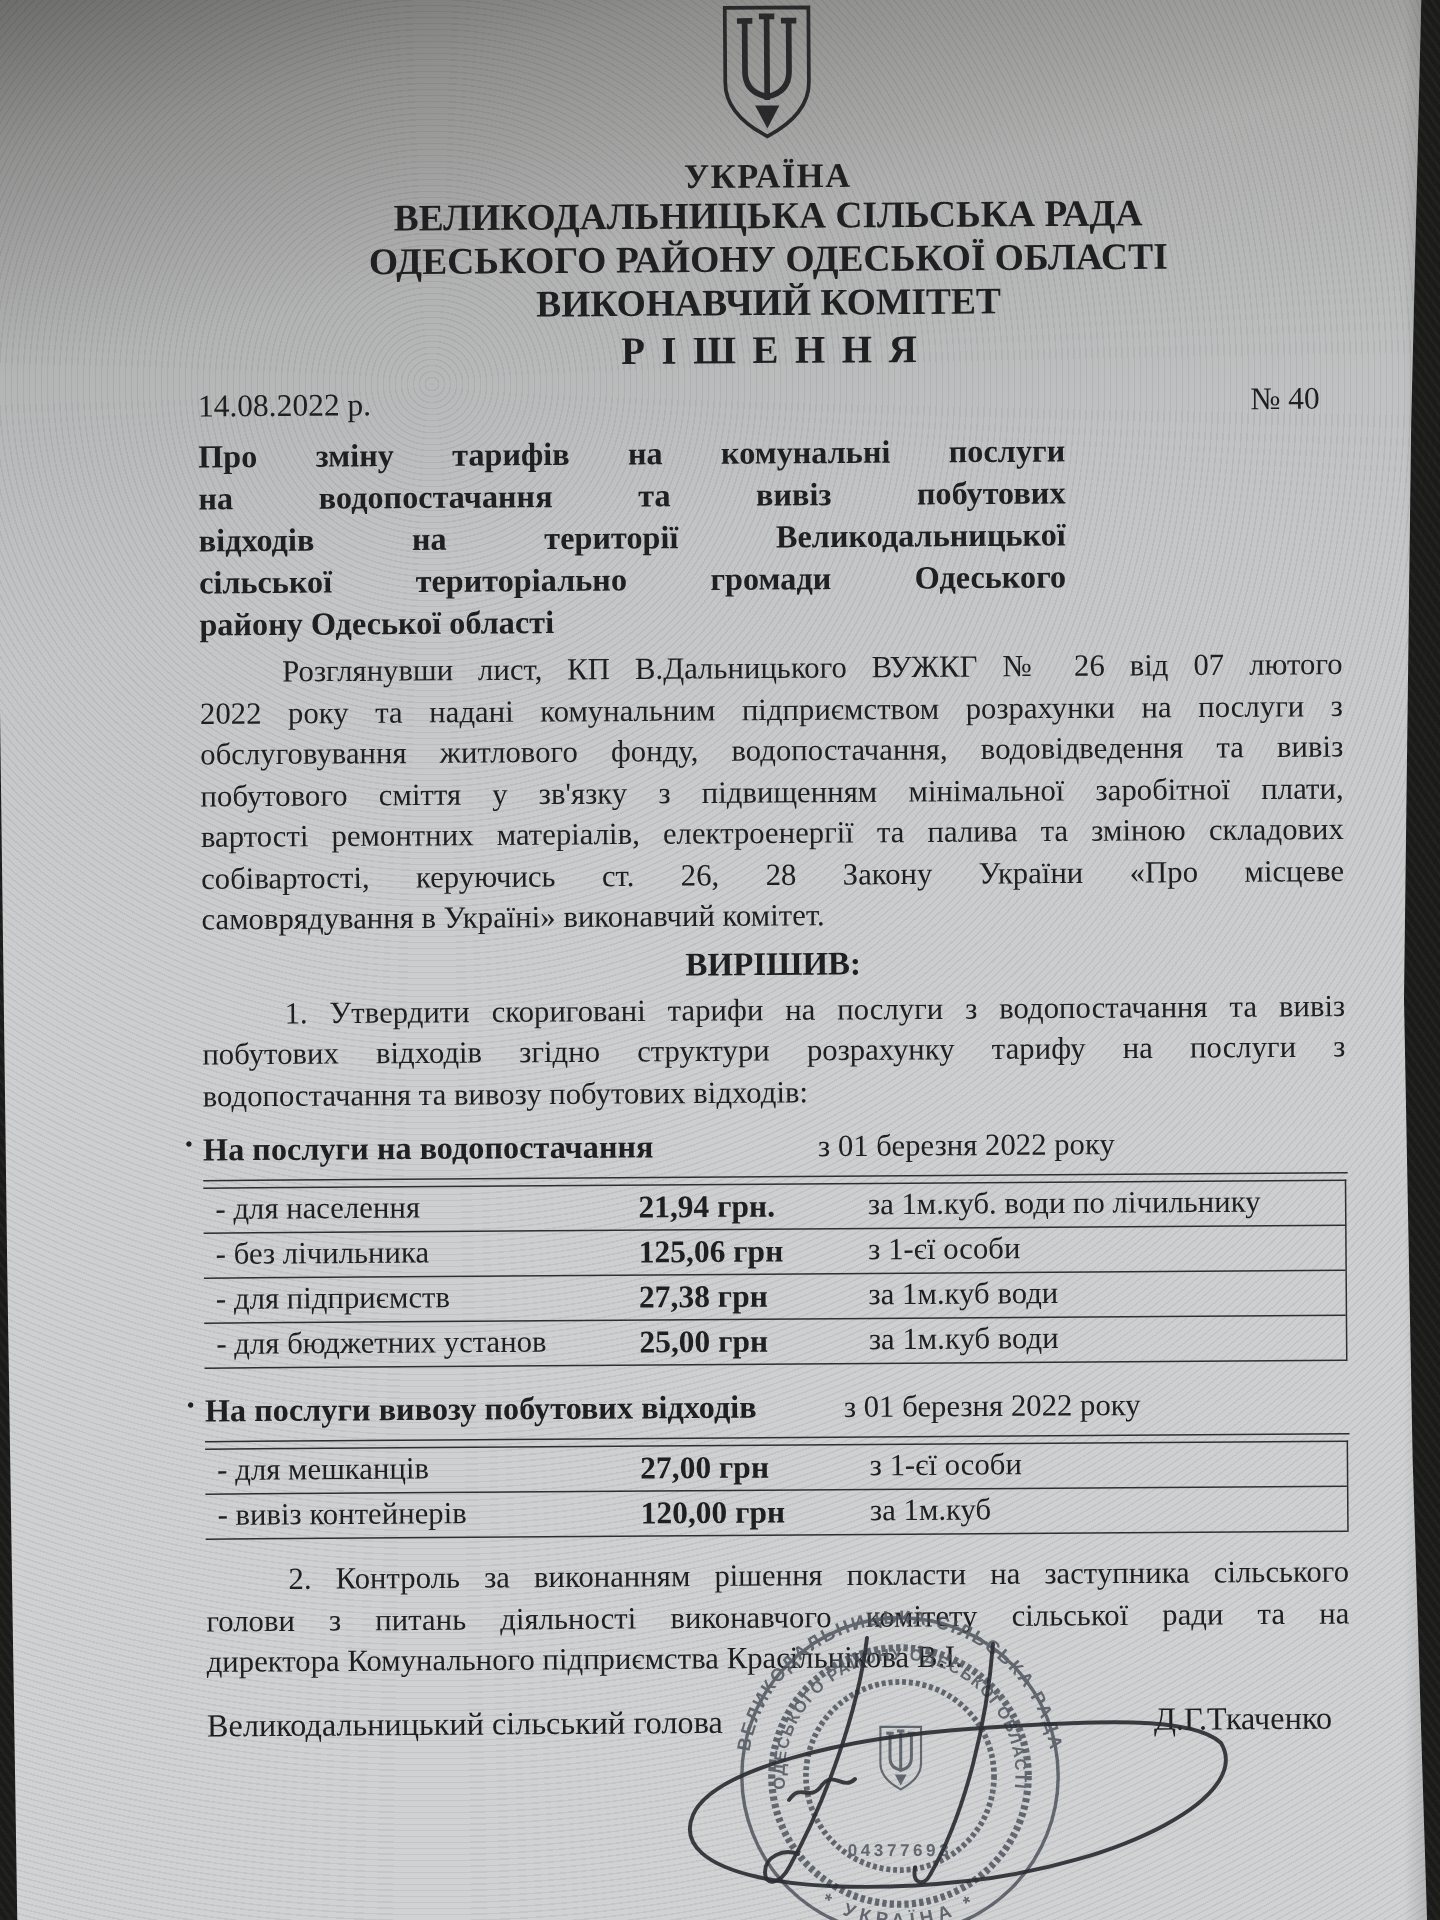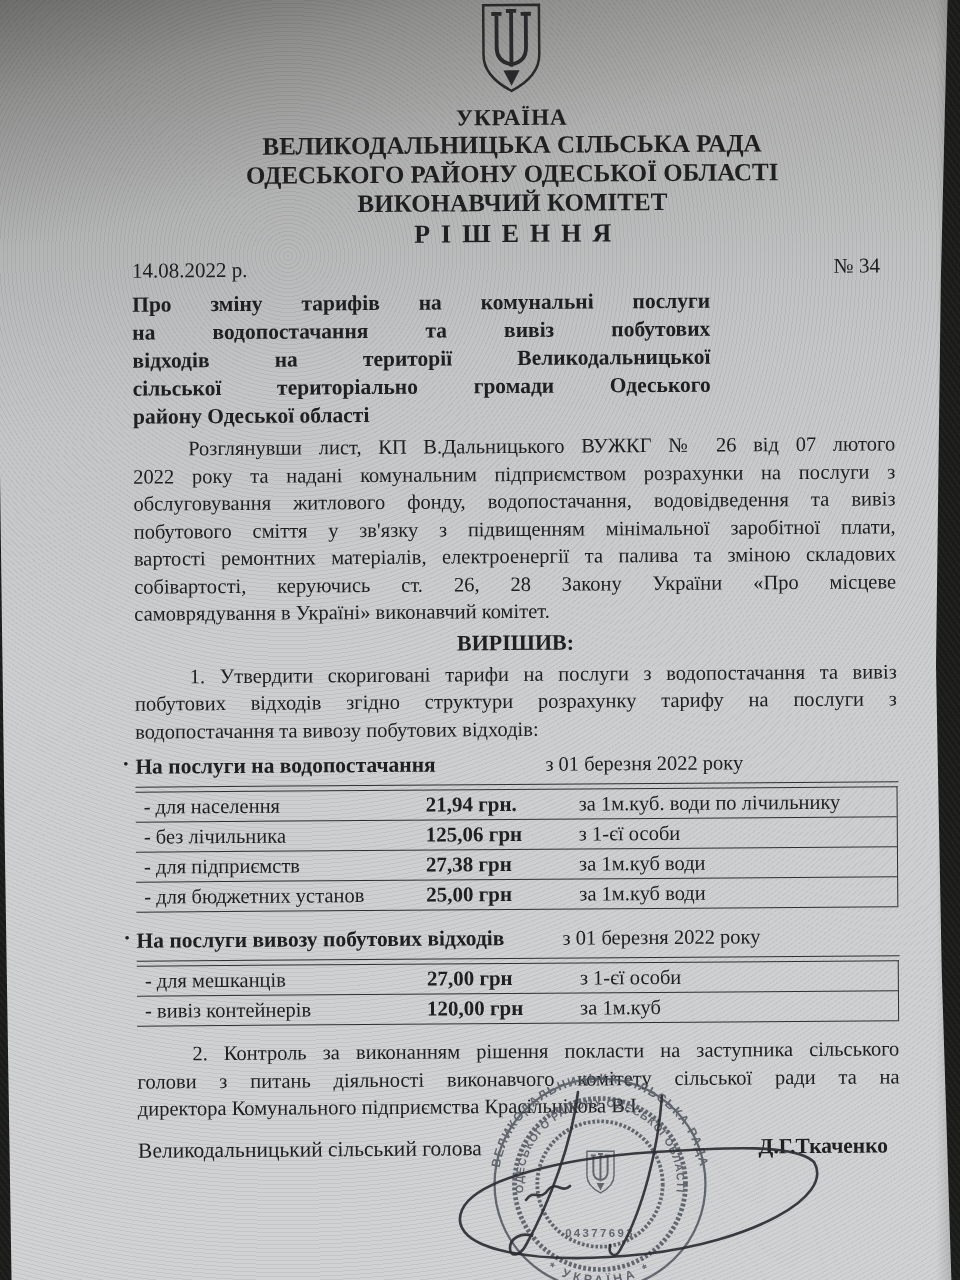--- a/index.html
+++ b/index.html
@@ -44,21 +44,21 @@
   .bullet-row .blabel{font-weight:bold;font-size:21.5px;flex:none;}
   .b1 .blabel{width:410px;}
   .b2 .blabel{width:426px;}
   .ttable{border-top:1.6px solid #2f2f31;border-right:1.6px solid #2f2f31;position:relative;margin-top:12px;}
   .ttable::before{content:"";position:absolute;left:0;right:-1.6px;top:-6px;border-top:1.6px solid #2f2f31;}
   .trow{display:grid;grid-template-columns:282px 153px 1fr;border-bottom:1.6px solid #2f2f31;
         font-size:20.5px;line-height:27px;padding:1px 0 1px 8px;}
   .trow .price{font-weight:bold;font-size:21px;}
   .sig-row{position:absolute;left:0;top:1136px;width:100%;display:flex;justify-content:space-between;
            font-size:21.5px;padding-right:12px;box-sizing:border-box;}
-  .sig-name{font-weight:bold;}
+  .sig-name{font-weight:normal;}
   .stamp{position:absolute;left:486px;top:1070px;width:228px;height:228px;opacity:0.82;}
   .c-outer{fill:none;stroke:#4b515b;stroke-width:2.4px;}
   .c-rope{fill:none;stroke:#4b515b;stroke-width:5px;stroke-dasharray:3 2.2;}
   .c-rope2{fill:none;stroke:#4b515b;stroke-width:4px;stroke-dasharray:2.8 2;}
   .t-outer{font-family:"Liberation Sans","DejaVu Sans",sans-serif;font-size:13px;font-weight:bold;letter-spacing:1.5px;fill:#4b515b;}
   .t-inner{font-family:"Liberation Sans","DejaVu Sans",sans-serif;font-size:11.5px;font-weight:bold;letter-spacing:1px;fill:#4b515b;}
   .t-bottom{font-family:"Liberation Sans","DejaVu Sans",sans-serif;font-size:13px;font-weight:bold;letter-spacing:4px;fill:#4b515b;}
   .t-code{font-family:"Liberation Sans","DejaVu Sans",sans-serif;font-size:12px;font-weight:bold;letter-spacing:2.5px;fill:#4b515b;}
   .s-shield{fill:none;stroke:#4b515b;stroke-width:2px;}
   .s-tr{fill:none;stroke:#4b515b;stroke-width:2.8px;}
@@ -85,21 +85,21 @@
   </svg>
 
   <div class="center h-country">УКРАЇНА</div>
   <div class="center h-council">ВЕЛИКОДАЛЬНИЦЬКА СІЛЬСЬКА РАДА</div>
   <div class="center h-district">ОДЕСЬКОГО РАЙОНУ ОДЕСЬКОЇ ОБЛАСТІ</div>
   <div class="center h-committee">ВИКОНАВЧИЙ КОМІТЕТ</div>
   <div class="center h-doctype">РІШЕННЯ</div>
 
   <div class="meta-row">
     <span>14.08.2022 р.</span>
-    <span>№ 34</span>
+    <span>№ 40</span>
   </div>
 
   <div class="subject">
     <div class="jline">Про зміну тарифів на комунальні послуги</div>
     <div class="jline">на водопостачання та вивіз побутових</div>
     <div class="jline">відходів на території Великодальницької</div>
     <div class="jline">сільської територіально громади Одеського</div>
     <div class="jline last">району Одеської області</div>
   </div>
 

